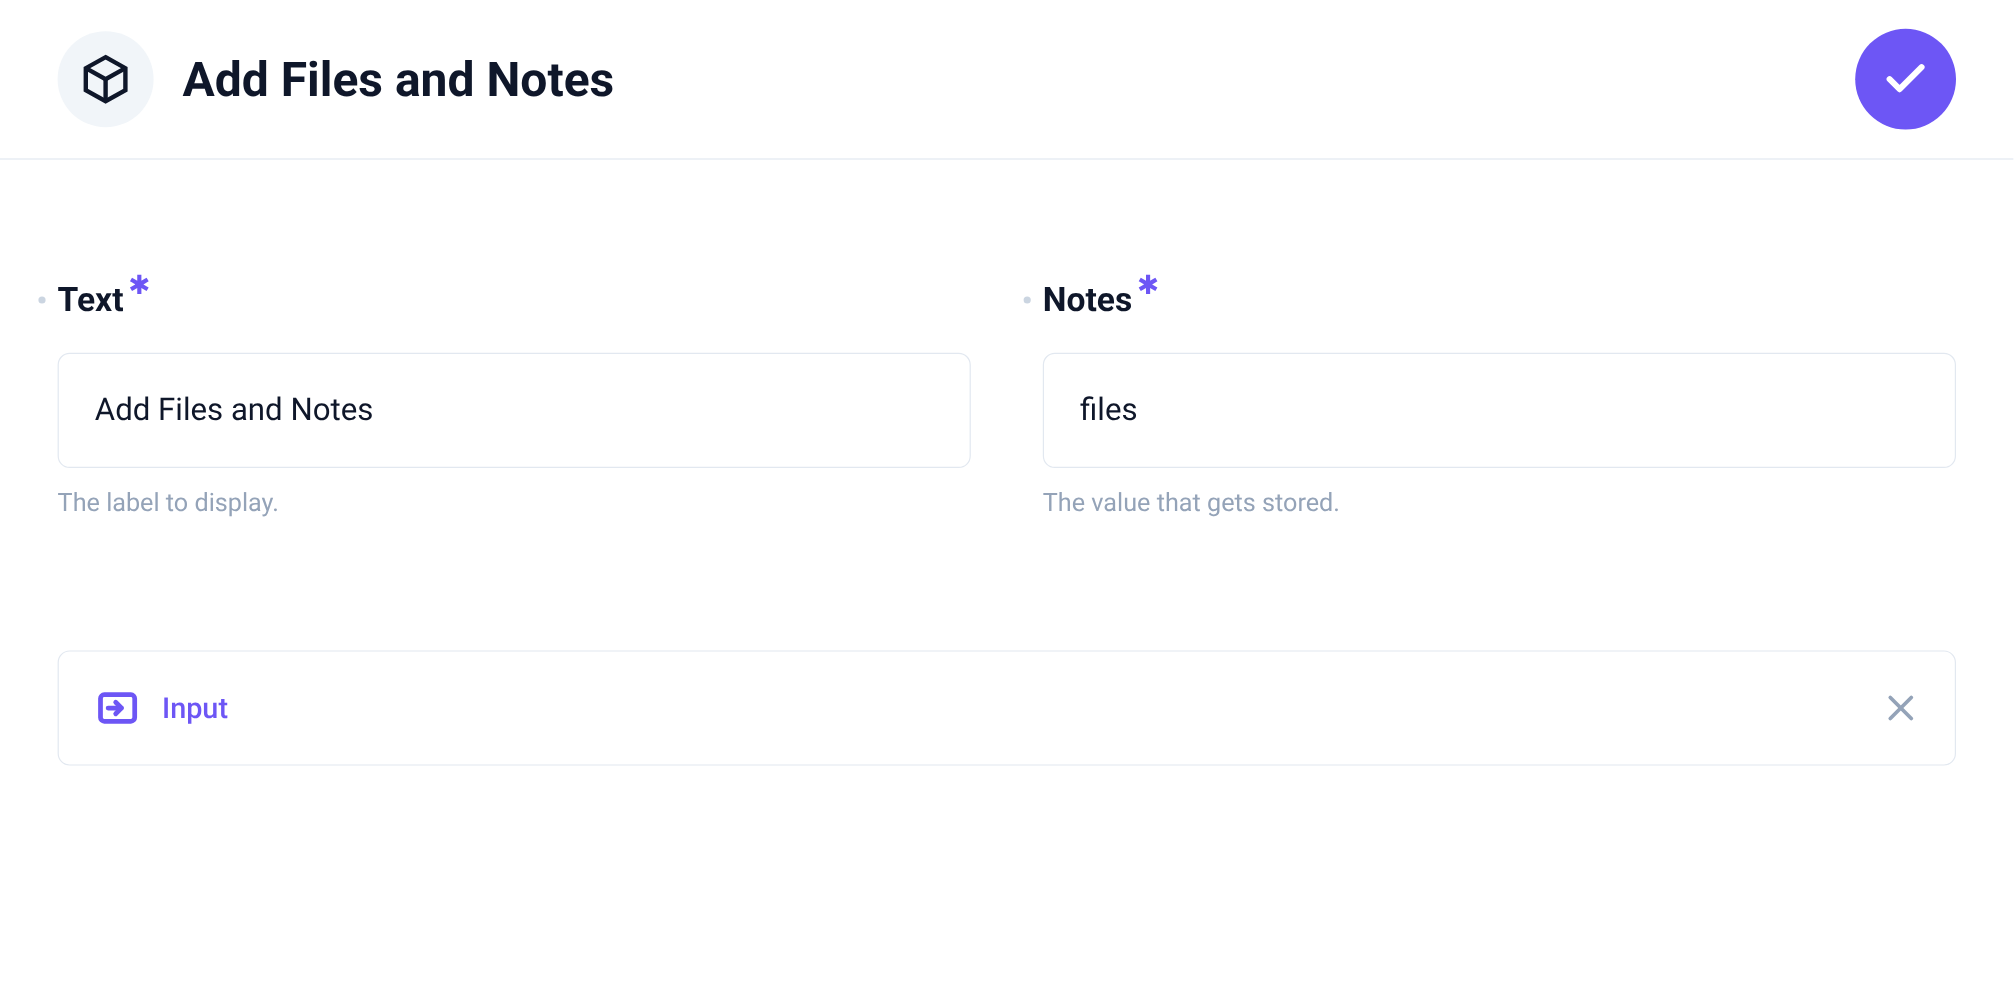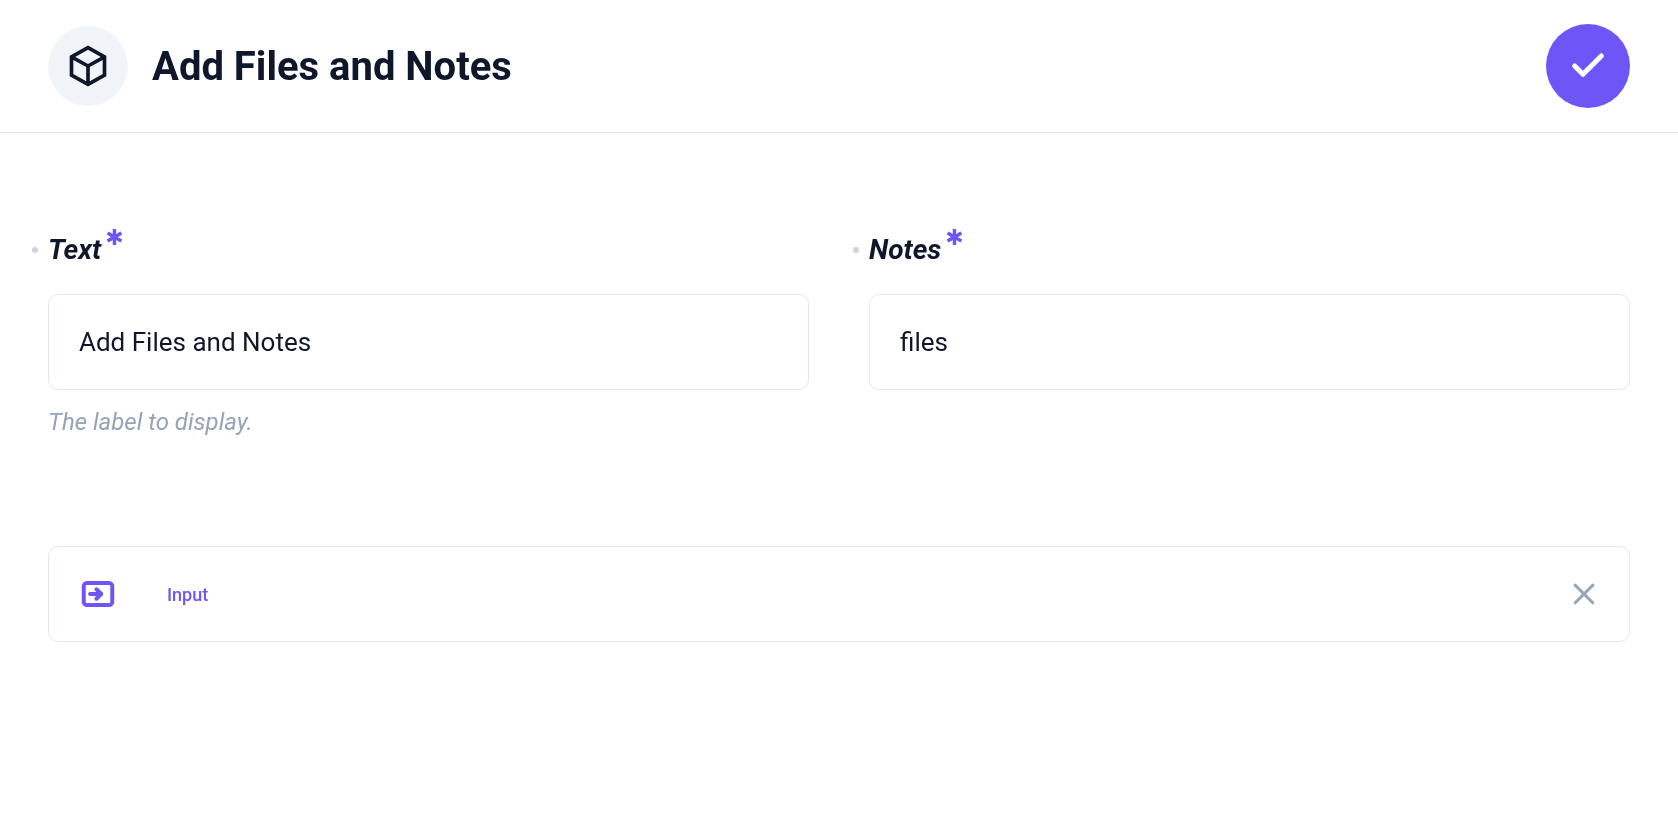--- a/index.html
+++ b/index.html
@@ -91,21 +91,20 @@
       margin-right: 10px;
       margin-top: 14px;
       flex-shrink: 0;
       position: absolute;
       left: -16px;
     }
     .field-label {
       font-size: 28px;
       font-weight: 700;
       color: #0f172a;
-      font-style: italic;
     }
     .required-star {
       color: #6d56f5;
       font-size: 22px;
       margin-left: 4px;
       position: relative;
       top: -8px;
     }
     .text-input {
       width: 100%;
@@ -113,22 +112,21 @@
       border: 1px solid #e2e8f0;
       border-radius: 10px;
       padding: 0 30px;
       font-size: 26px;
       color: #0f172a;
       font-family: inherit;
       outline: none;
     }
     .field-help {
       margin-top: 18px;
-      font-size: 24px;
-      font-style: italic;
+      font-size: 21px;
       color: #94a3b8;
     }
     .icon-field-wrap {
       width: 100%;
     }
     .icon-input {
       width: 100%;
       height: 96px;
       border: 1px solid #e2e8f0;
       border-radius: 10px;
@@ -146,24 +144,23 @@
     .icon-input-left svg {
       width: 38px;
       height: 38px;
       stroke: #6d56f5;
       fill: none;
       stroke-width: 2.5;
       stroke-linecap: round;
       stroke-linejoin: round;
     }
     .icon-input-label {
-      font-size: 18px;
+      font-size: 24px;
       color: #6d56f5;
       font-weight: 500;
-      margin-left: 32px;
     }
     .icon-clear {
       cursor: pointer;
       display: flex;
       align-items: center;
       justify-content: center;
     }
     .icon-clear svg {
       width: 30px;
       height: 30px;
@@ -208,20 +205,21 @@
       <div class="field-help">The label to display.</div>
     </div>
 
     <div class="field">
       <div class="field-label-wrap">
         <span class="bullet"></span>
         <span class="field-label">Notes</span>
         <span class="required-star">✱</span>
       </div>
       <input type="text" class="text-input" value="files" style="">
+      <div class="field-help">The value that gets stored.</div>
     </div>
 
   </div>
 
   <div class="icon-field-wrap">
     <div class="icon-input">
       <div class="icon-input-left">
         <svg viewBox="0 0 24 24">
           <rect x="3" y="5" width="18" height="14" rx="2"></rect>
           <line x1="7" y1="12" x2="14" y2="12"></line>

